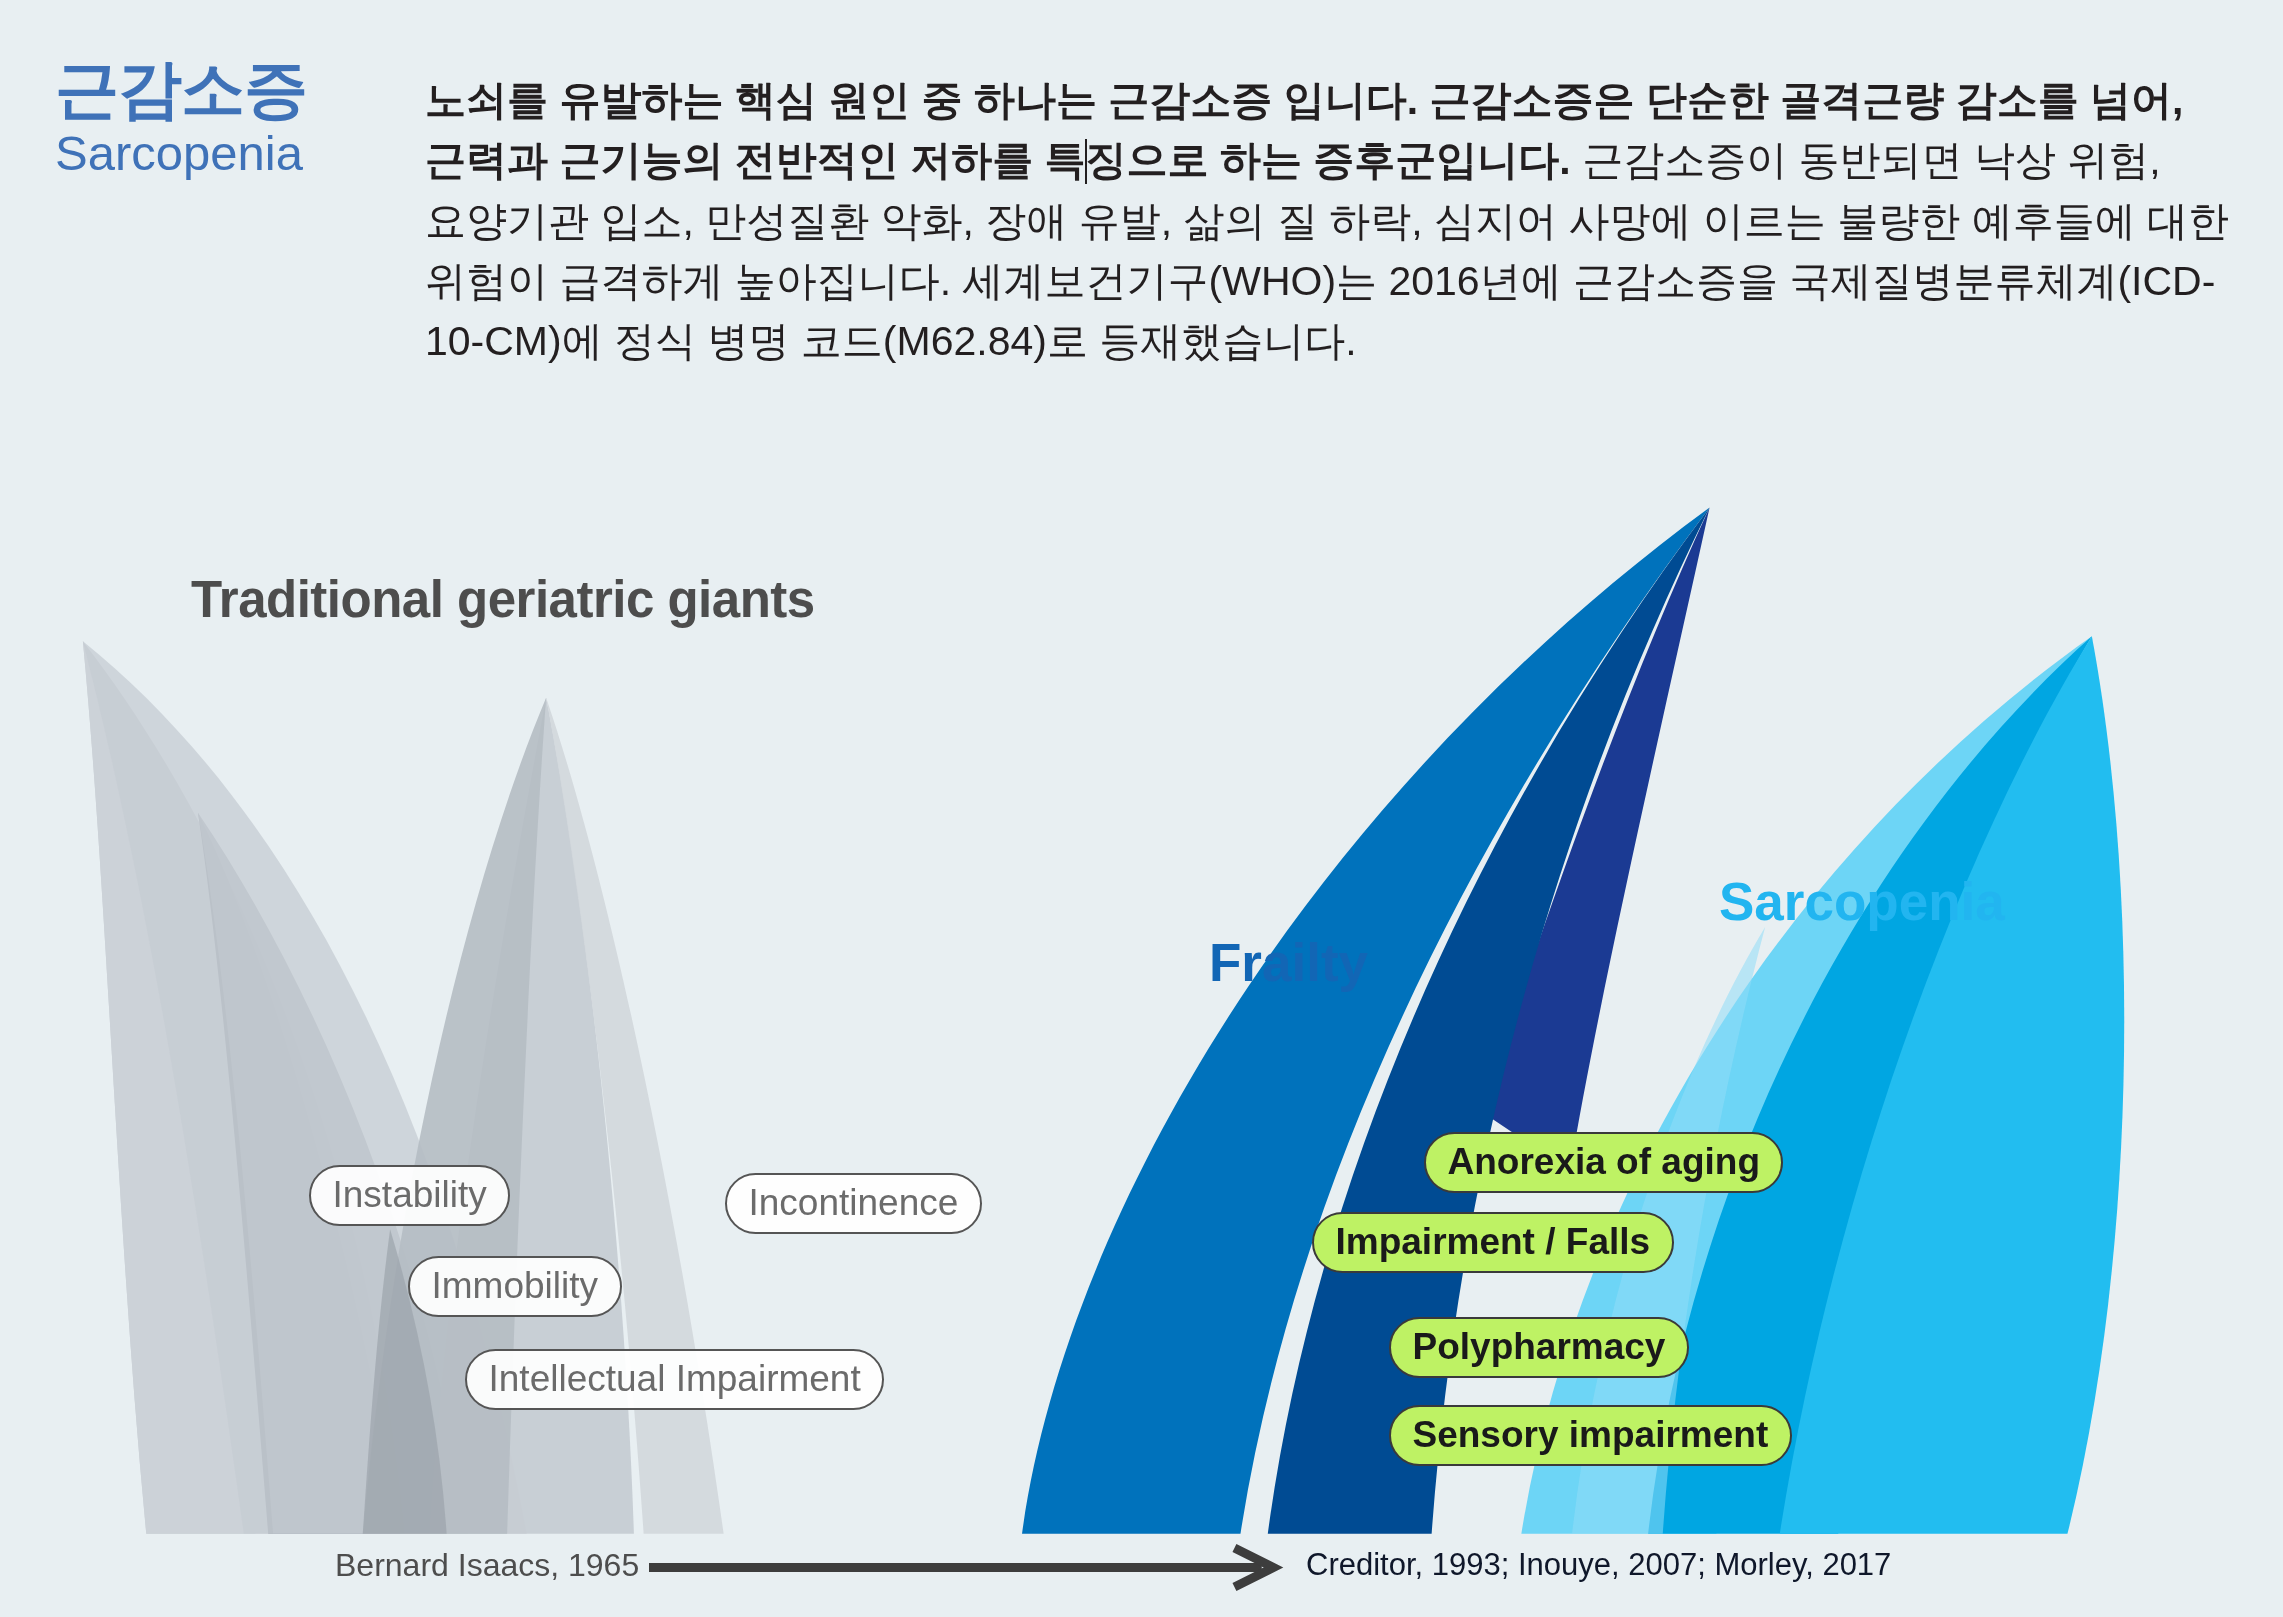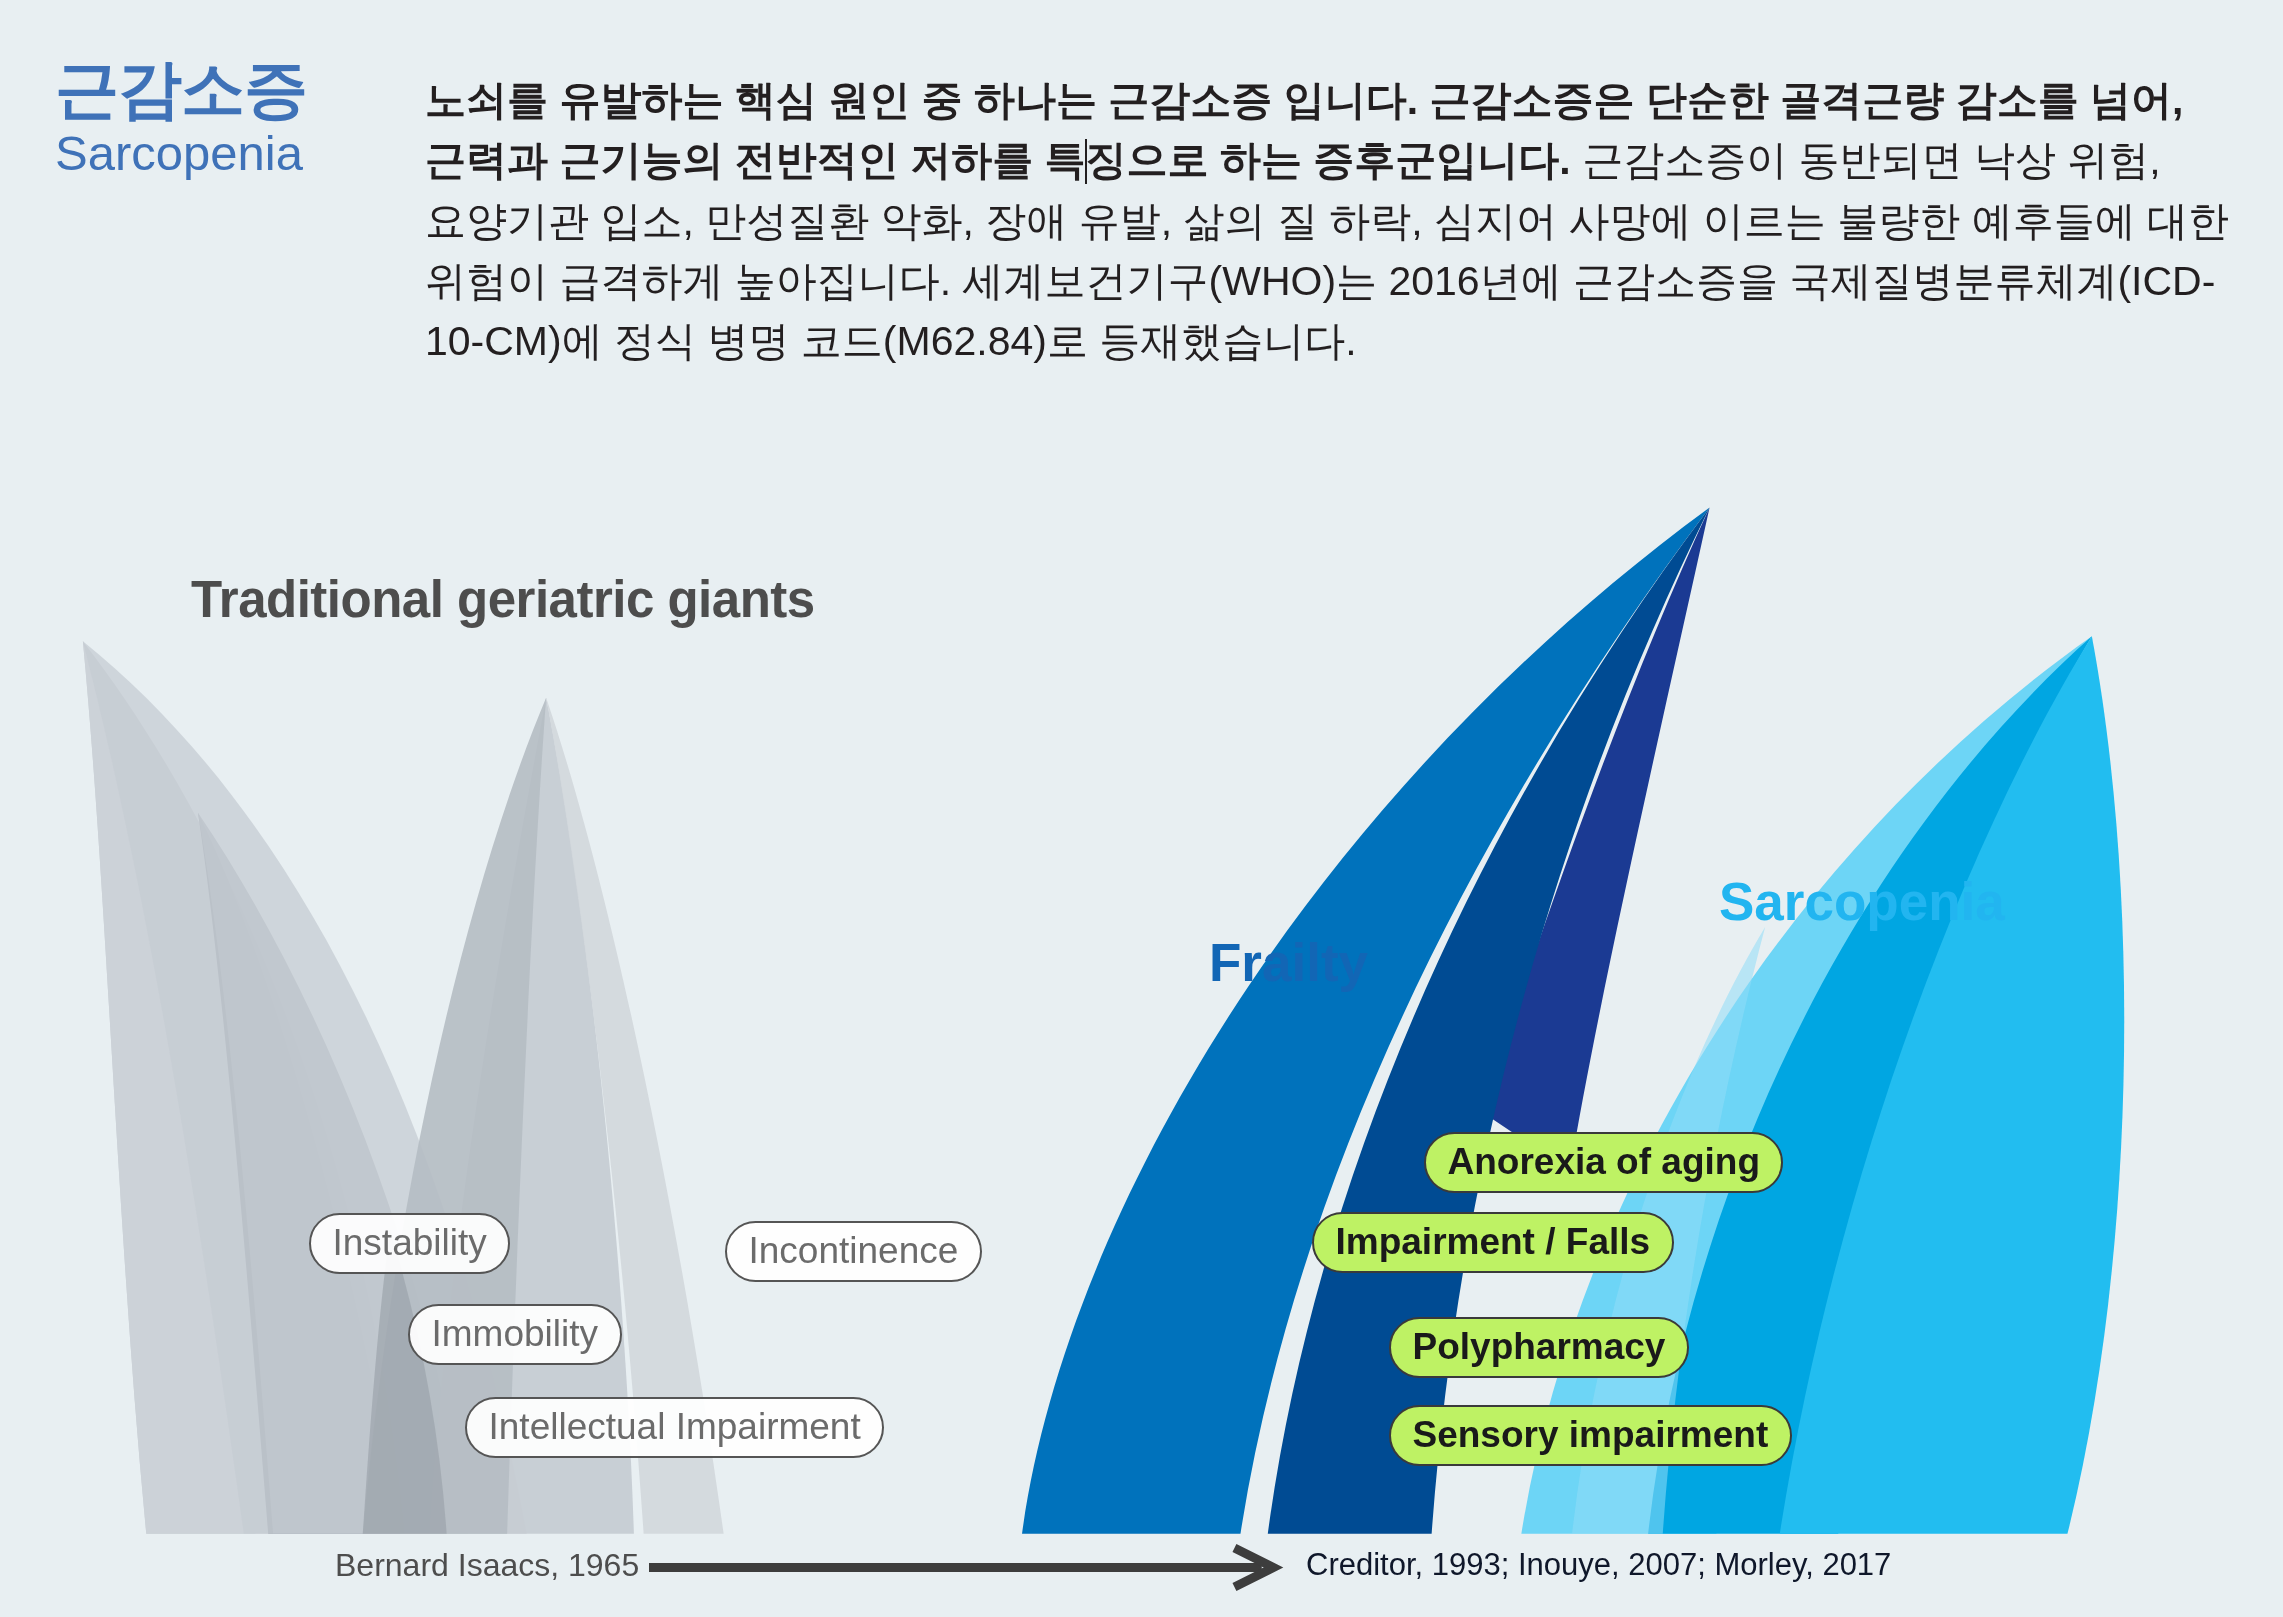--- a/index.html
+++ b/index.html
@@ -124,21 +124,20 @@
     padding: 6.8px 21.5px 8.8px 21.5px;
     font-size: 37px;
     line-height: 1.12;
     white-space: nowrap;
   }
   .pill-gray {
     color: #6b6b6b;
     font-weight: normal;
     border-color: #555555;
     background: rgba(255,255,255,0.93);
-    margin-top: 48px;
   }
   .pill-dark {
     color: #1a1a1a;
     font-weight: bold;
     border-color: #3a3a3a;
   }
 
   #pill-instability    { left: 309px;  top: 677px; }
   #pill-immobility     { left: 408px;  top: 768px; }
   #pill-incontinence   { left: 725px;  top: 685px; }

